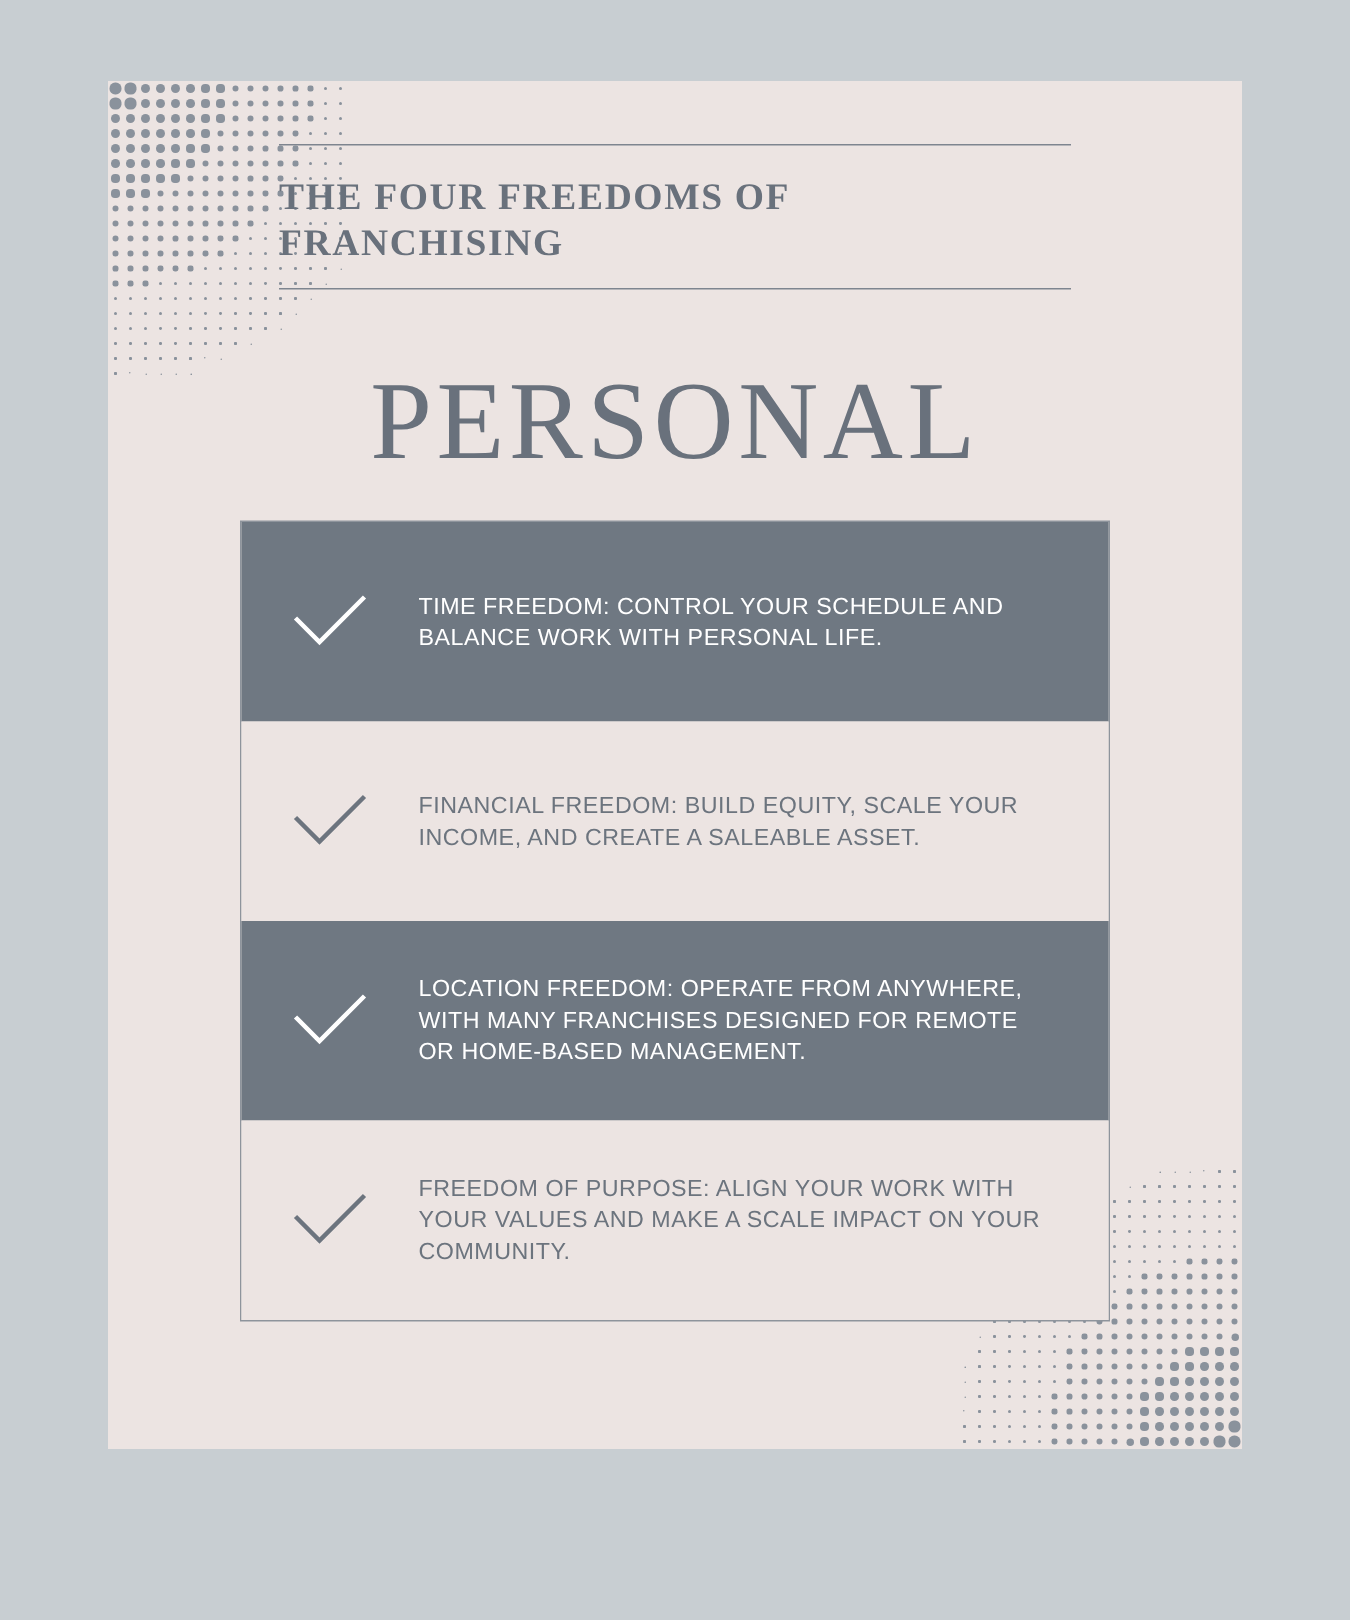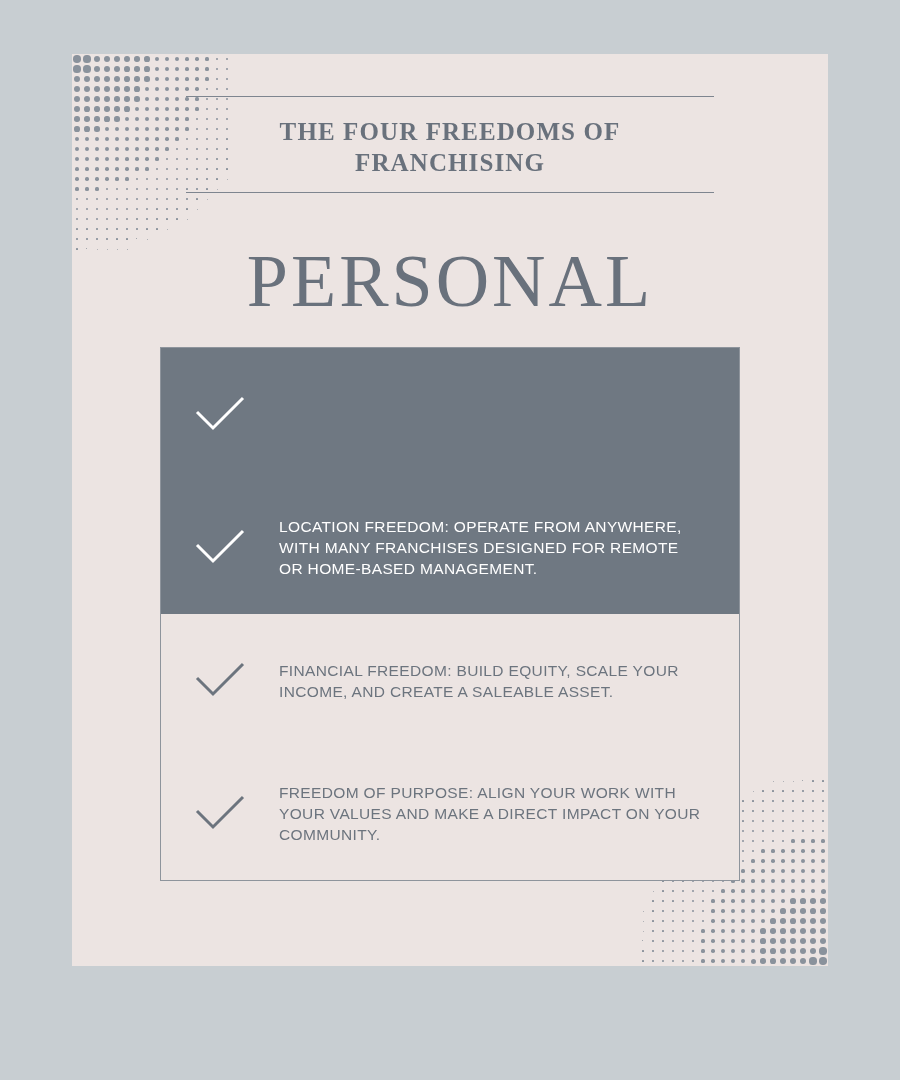--- a/index.html
+++ b/index.html
@@ -55,21 +55,20 @@
     background: #7e858f;
   }
   .header-rule.top { top: 42px; }
   .header-rule.bottom { top: 138px; }
 
   .eyebrow {
     position: absolute;
     left: 114px;
     top: 62px;
     width: 528px;
-    text-align: center;
     font-family: "Liberation Serif", serif;
     font-weight: bold;
     font-size: 25px;
     line-height: 31px;
     letter-spacing: 1.1px;
     color: #69717c;
   }
 
   .title {
     position: absolute;
@@ -722,43 +721,44 @@
   <div class="title">PERSONAL</div>
 
   <div class="checklist">
 
     <div class="row dark">
       <span class="check">
         <svg width="52" height="40" viewBox="0 0 52 40" fill="none" xmlns="http://www.w3.org/2000/svg">
           <path d="M3 17 L19 33 L49 3" stroke="#ffffff" stroke-width="3" fill="none"></path>
         </svg>
       </span>
+      <span class="row-text">TIME FREEDOM: CONTROL YOUR SCHEDULE AND BALANCE WORK WITH PERSONAL LIFE.</span>
+    </div>
+
+    <div class="row light">
+      <span class="check">
+        <svg width="52" height="40" viewBox="0 0 52 40" fill="none" xmlns="http://www.w3.org/2000/svg">
+          <path d="M3 17 L19 33 L49 3" stroke="#6c747e" stroke-width="3" fill="none"></path>
+        </svg>
+      </span>
+      <span class="row-text">FINANCIAL FREEDOM: BUILD EQUITY, SCALE YOUR INCOME, AND CREATE A SALEABLE ASSET.</span>
     </div>
 
     <div class="row dark">
       <span class="check">
         <svg width="52" height="40" viewBox="0 0 52 40" fill="none" xmlns="http://www.w3.org/2000/svg">
           <path d="M3 17 L19 33 L49 3" stroke="#ffffff" stroke-width="3" fill="none"></path>
         </svg>
       </span>
       <span class="row-text">LOCATION FREEDOM: OPERATE FROM ANYWHERE, WITH MANY FRANCHISES DESIGNED FOR REMOTE OR HOME-BASED MANAGEMENT.</span>
     </div>
 
     <div class="row light">
       <span class="check">
         <svg width="52" height="40" viewBox="0 0 52 40" fill="none" xmlns="http://www.w3.org/2000/svg">
           <path d="M3 17 L19 33 L49 3" stroke="#6c747e" stroke-width="3" fill="none"></path>
         </svg>
       </span>
-      <span class="row-text">FINANCIAL FREEDOM: BUILD EQUITY, SCALE YOUR INCOME, AND CREATE A SALEABLE ASSET.</span>
-    </div>
-
-    <div class="row light">
-      <span class="check">
-        <svg width="52" height="40" viewBox="0 0 52 40" fill="none" xmlns="http://www.w3.org/2000/svg">
-          <path d="M3 17 L19 33 L49 3" stroke="#6c747e" stroke-width="3" fill="none"></path>
-        </svg>
-      </span>
-      <span class="row-text">FREEDOM OF PURPOSE: ALIGN YOUR WORK WITH YOUR VALUES AND MAKE A DIRECT IMPACT ON YOUR COMMUNITY.</span>
+      <span class="row-text">FREEDOM OF PURPOSE: ALIGN YOUR WORK WITH YOUR VALUES AND MAKE A SCALE IMPACT ON YOUR COMMUNITY.</span>
     </div>
 
   </div>
 </div>
 
 </body></html>

